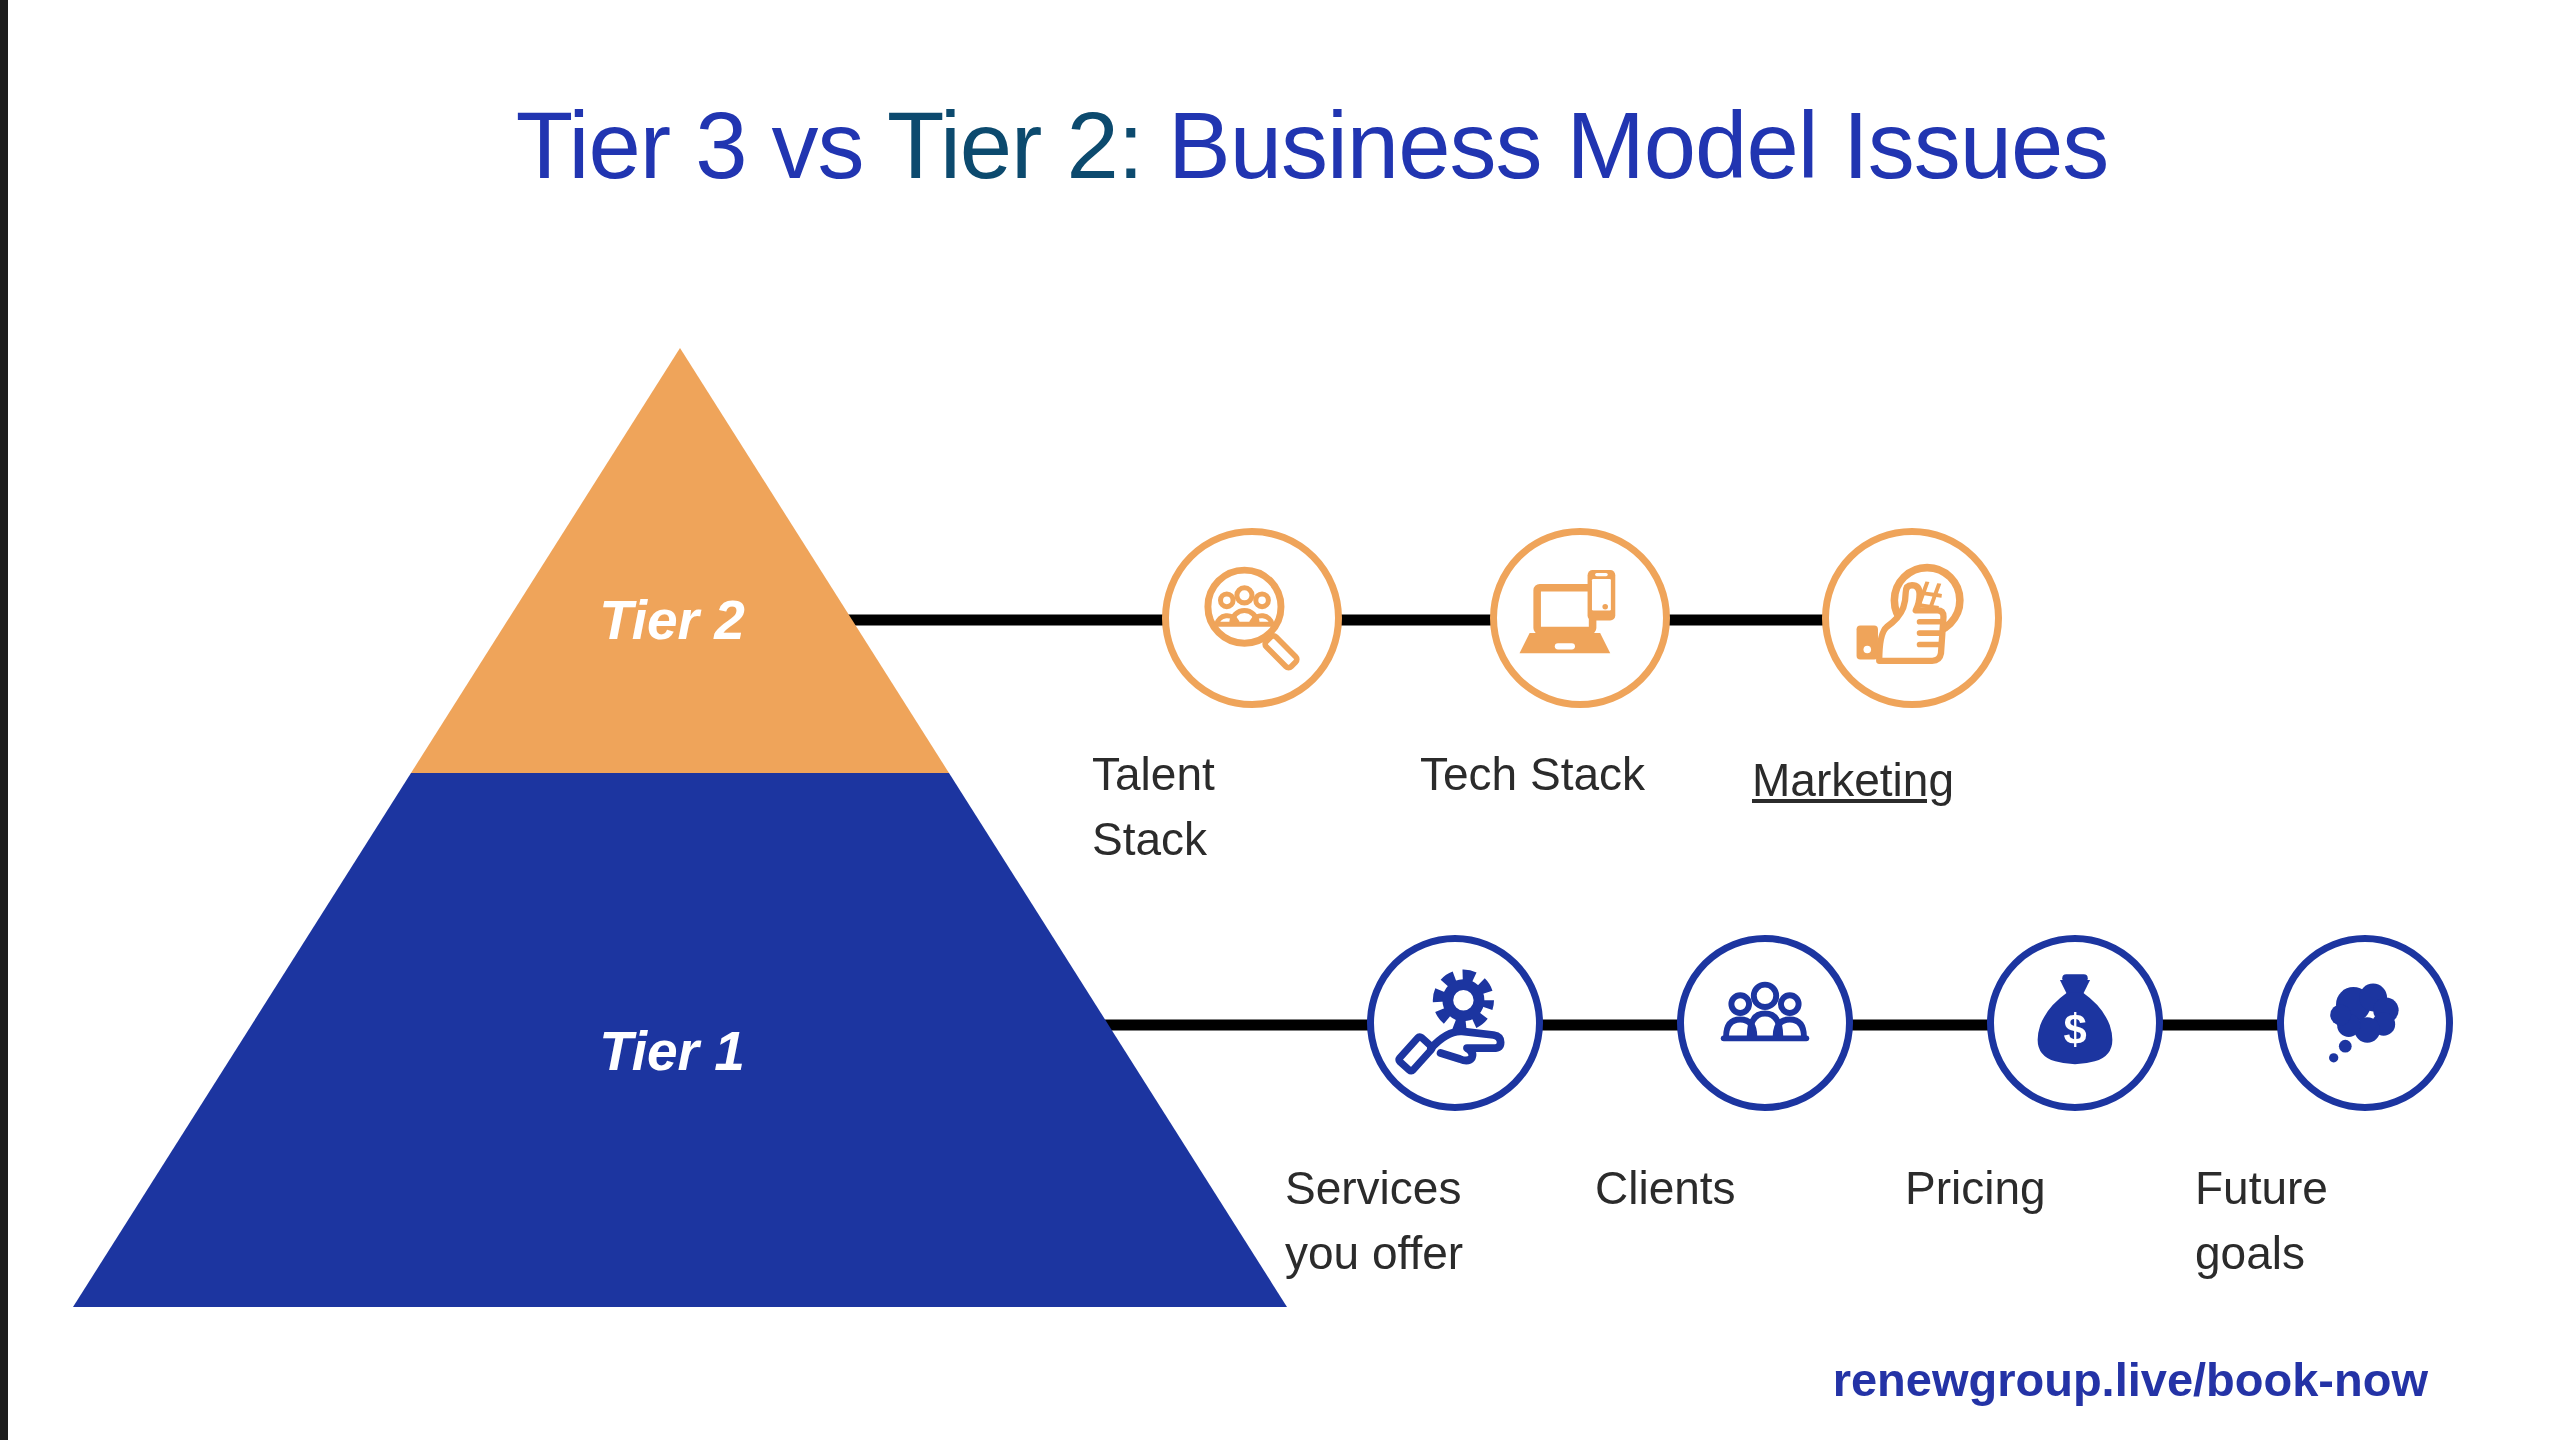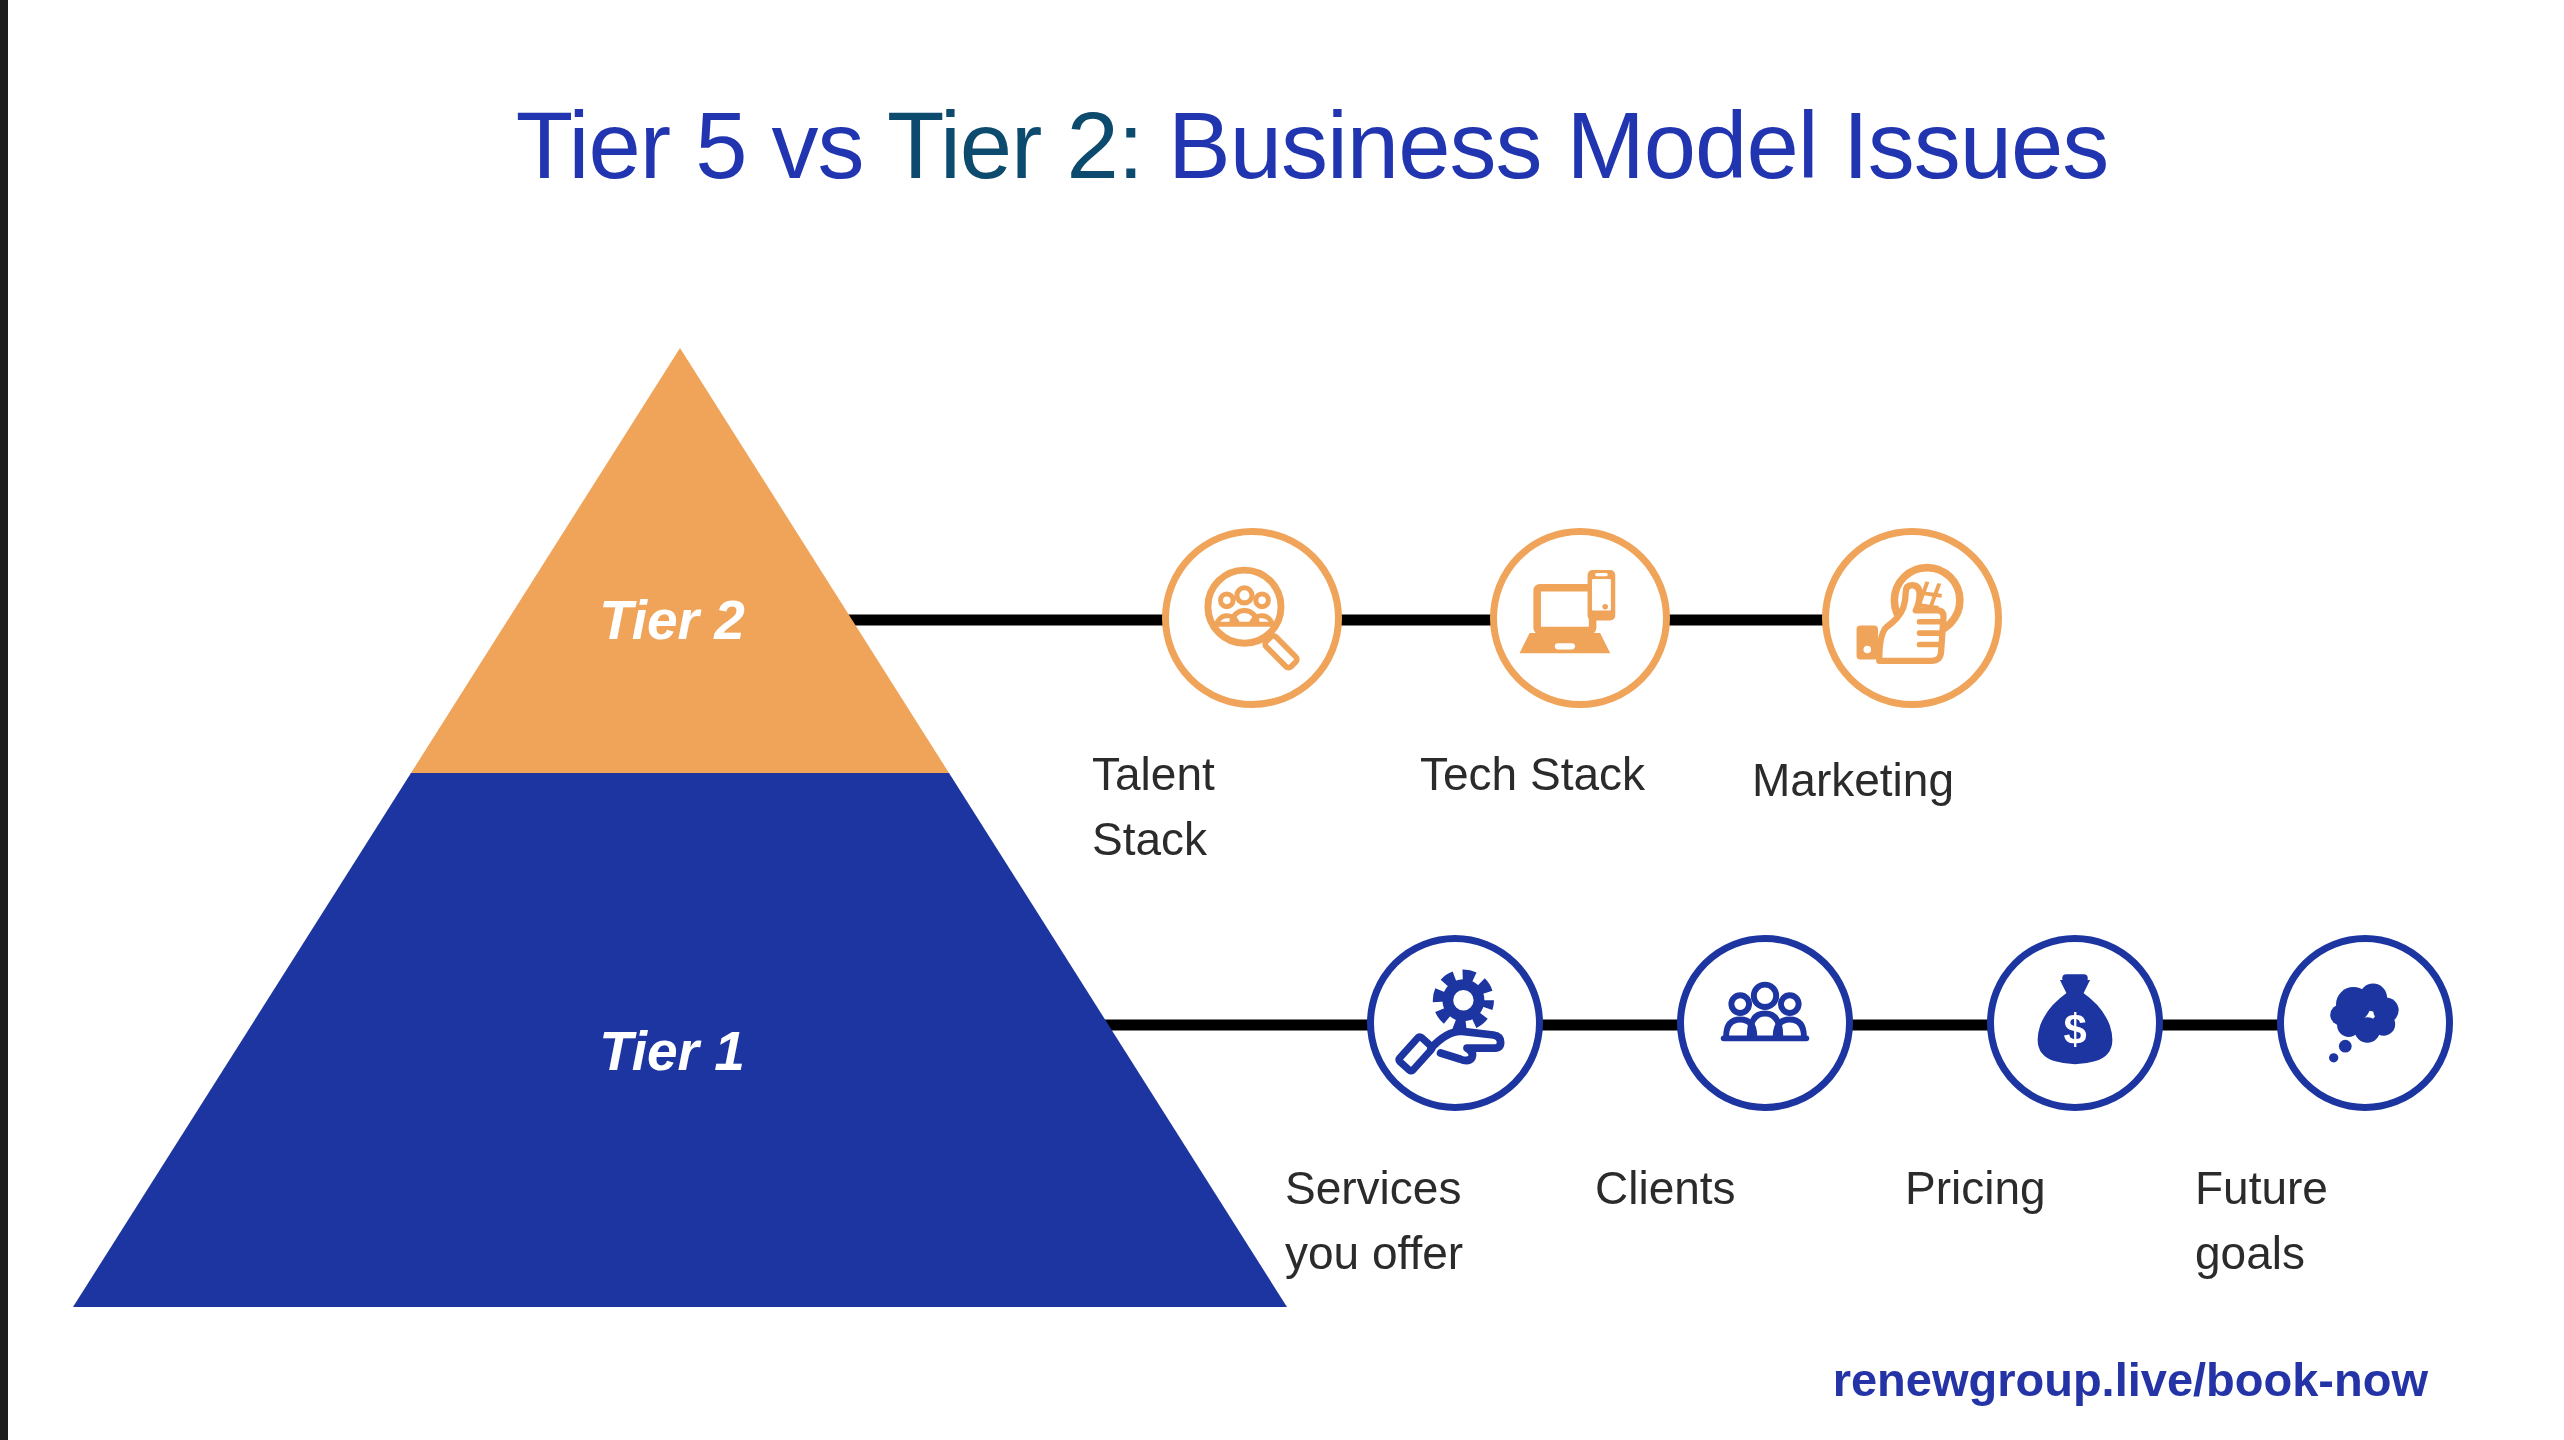--- a/index.html
+++ b/index.html
@@ -37,21 +37,21 @@
   .o-stroke{stroke:#efa45a;fill:none;stroke-linecap:round;stroke-linejoin:round;}
   .b-stroke{stroke:#1c35a0;fill:none;stroke-linecap:round;stroke-linejoin:round;}
 </style>
 </head>
 <body>
 
 <div id="canvas">
 
   <div class="left-strip"></div>
 
-  <h1 class="title"><span>Tier 5 vs </span><span class="accent">Tier 2:</span><span> Business Model Issues</span></h1>
+  <h1 class="title"><span>Tier 3 vs </span><span class="accent">Tier 2:</span><span> Business Model Issues</span></h1>
 
   <svg class="bg-svg" width="2564" height="1440" viewBox="0 0 2564 1440">
     <line x1="830" y1="620" x2="1912" y2="620" stroke="#000000" stroke-width="11"></line>
     <line x1="1088" y1="1025" x2="2365" y2="1025" stroke="#000000" stroke-width="11"></line>
     <polygon points="680,348 949,773 411,773" fill="#efa45a"></polygon>
     <polygon points="411,773 949,773 1287,1307 73,1307" fill="#1c35a0"></polygon>
   </svg>
 
   <div class="band-label" style="left:422px;top:585px;">Tier 2</div>
   <div class="band-label" style="left:422px;top:990px;margin-top:26px;">Tier 1</div>
@@ -94,21 +94,21 @@
   </div>
 
   <div class="node-label" style="left:1092px;top:742px;width:320px;">
     <div>Talent</div>
     <div>Stack</div>
   </div>
   <div class="node-label" style="left:1420px;top:742px;width:320px;">
     <div>Tech Stack</div>
     <div></div>
   </div>
-  <div class="node-label" style="left:1752px;top:748px;width:320px;">
+  <div class="node-label" style="left:1752px;top:748px;width:320px;text-decoration:underline;">
     <div>Marketing</div>
     <div></div>
   </div>
 
   <div class="node-circle t1" style="left:1367px;top:935px;">
     <svg width="120" height="120" viewBox="0 0 100 100">
       <circle cx="57" cy="31" r="20" fill="none" stroke="#1c35a0" stroke-width="11" stroke-dasharray="9.5 6.5" stroke-dashoffset="3"></circle>
       <circle cx="57" cy="31" r="13" fill="#ffffff" stroke="#1c35a0" stroke-width="9"></circle>
       <circle cx="57" cy="31" r="7" fill="#ffffff"></circle>
       <rect class="b-stroke" x="10" y="62" width="15" height="27" rx="2" stroke-width="6" transform="rotate(42 17 75)"></rect>

